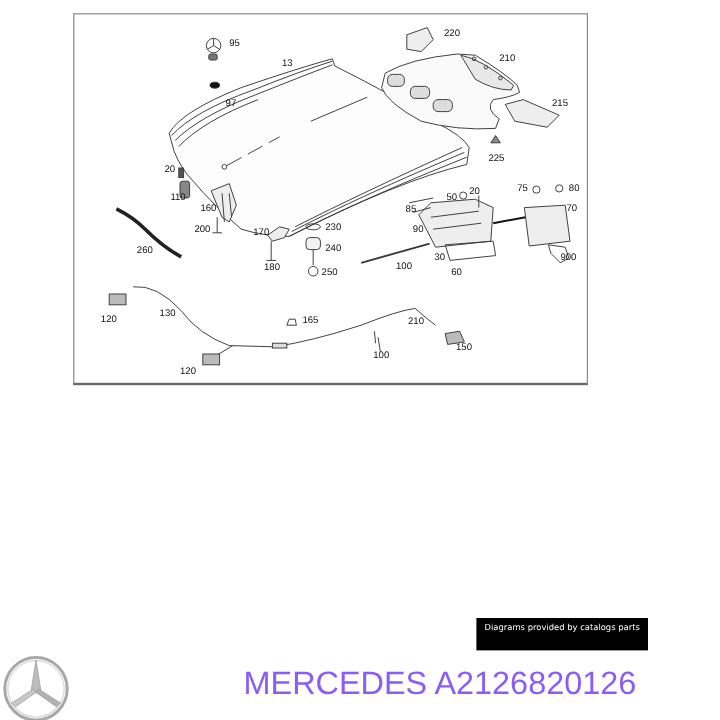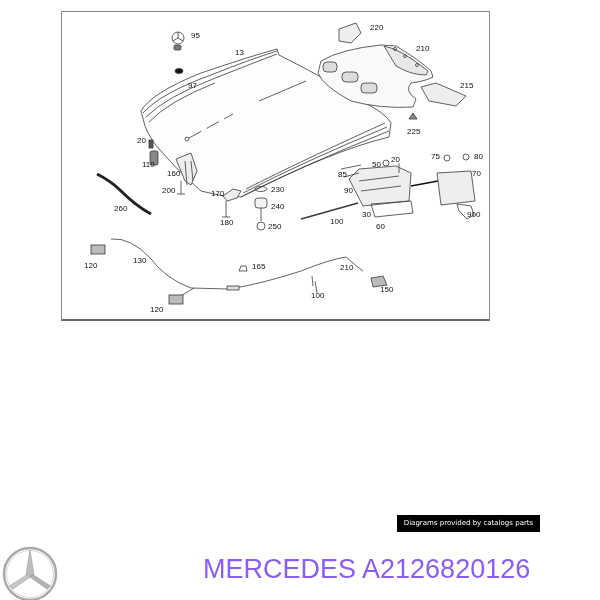--- a/index.html
+++ b/index.html
@@ -1,20 +1,20 @@
 <!DOCTYPE html>
 <html><head>
 <meta charset="utf-8">
 <style>
   html, body { margin: 0; padding: 0; background: #ffffff; }
   body { width: 600px; height: 600px; position: relative; overflow: hidden; font-family: "Liberation Sans", sans-serif; }
   .frame { position: absolute; left: 61px; top: 11px; width: 427px; height: 307px; border: 1px solid #8a8a8a; border-bottom: 2px solid #6a6a6a; background: #ffffff; }
   .frame svg { position: absolute; left: 0; top: 0; }
   .callout { position: absolute; font-size: 8px; color: #111; line-height: 1; font-family: "Liberation Sans", sans-serif; }
-  .credit { position: absolute; left: 397px; top: 515px; width: 143px; height: 17px; background: #000; color: #fff; font-family: "DejaVu Sans", sans-serif; font-size: 7px; line-height: 17px; text-align: center; }
+  .credit { position: absolute; left: 397px; top: 515px; width: 143px; height: 27px; background: #000; color: #fff; font-family: "DejaVu Sans", sans-serif; font-size: 7px; line-height: 17px; text-align: center; }
   .logo { position: absolute; left: 1px; top: 545px; width: 58px; height: 58px; }
   .title { position: absolute; left: 203px; top: 556px; font-family: "Liberation Sans", sans-serif; font-size: 27px; color: #8b5cf6; letter-spacing: 0px; white-space: nowrap; line-height: 1; }
 </style>
 </head>
 <body>
 
 <div class="frame">
   <svg width="427" height="307" viewBox="61 11 427 307" fill="none" stroke="#3a3a3a" stroke-width="0.8">
 
     <g>

